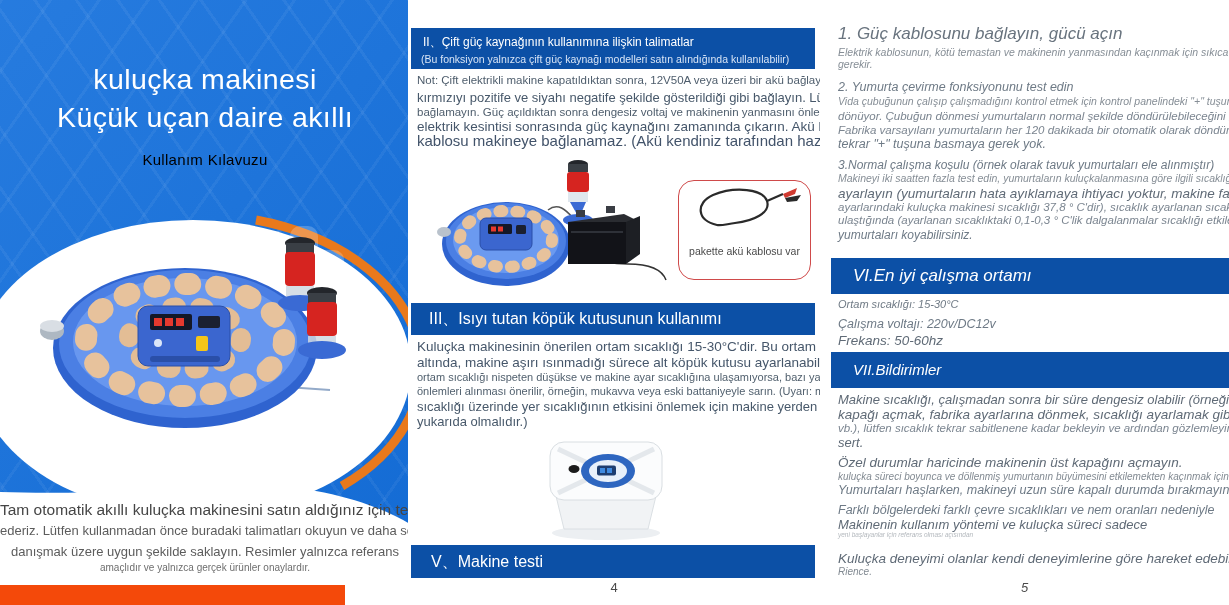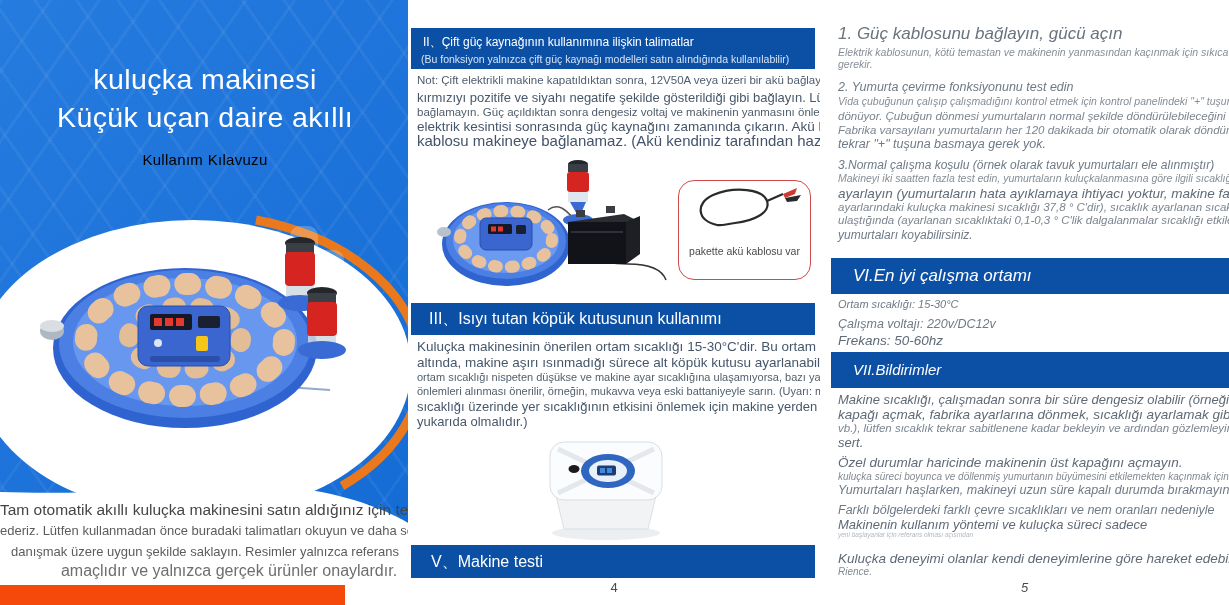--- a/index.html
+++ b/index.html
@@ -22,21 +22,21 @@
   }
   .cover-art { position:absolute; left:0; top:0; }
   .cover-title { position:absolute; top:60px; left:0; width:100%; text-align:center;
     color:#ffffff; font-size:28.5px; line-height:38px; letter-spacing:0.4px; }
   .cover-subtitle { position:absolute; top:151px; left:0; width:100%; text-align:center;
     color:#000000; font-size:15px; letter-spacing:0.3px; }
   .cover-footer .ln { left:0; width:100%; text-align:center; }
   .cf1 { font-size:15.5px; color:#454545; }
   .cf2 { font-size:13px;  color:#5c5c5c; }
   .cf3 { font-size:13px;  color:#5c5c5c; }
-  .cf4 { font-size:16px;  color:#6e6e6e;padding-left:24px; }
+  .cf4 { font-size:10px;  color:#6e6e6e; }
   .orange-bar { position:absolute; left:0; top:585px; width:345px; height:20px; background:#f4490a; }
   .page-fold { position:absolute; left:408px; top:0; width:3px; height:605px; background:#a9c9ec; opacity:0.8; }
 
   
   .page4 { position:absolute; left:408px; top:0; width:412px; height:605px; background:#ffffff; }
   .page5 { position:absolute; left:820px; top:0; width:409px; height:605px; background:#ffffff;font-style:italic; }
 
   .hbar { position:absolute; background:#0c50a6; color:#ffffff; }
   .bar-ii   { left:3px;  top:28px;  width:404px; height:41px; }
   .bar-ii .bt  { display:block; padding:4px 0 0 12px; font-size:12px; line-height:20px; }

